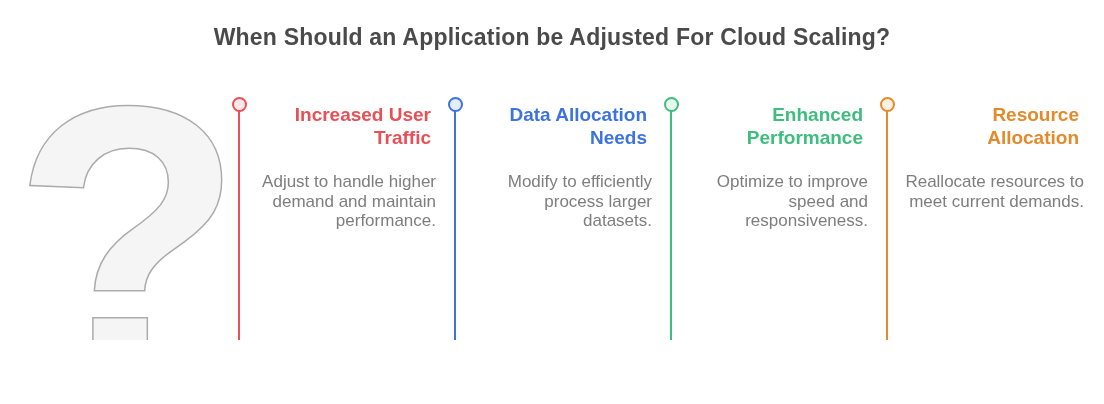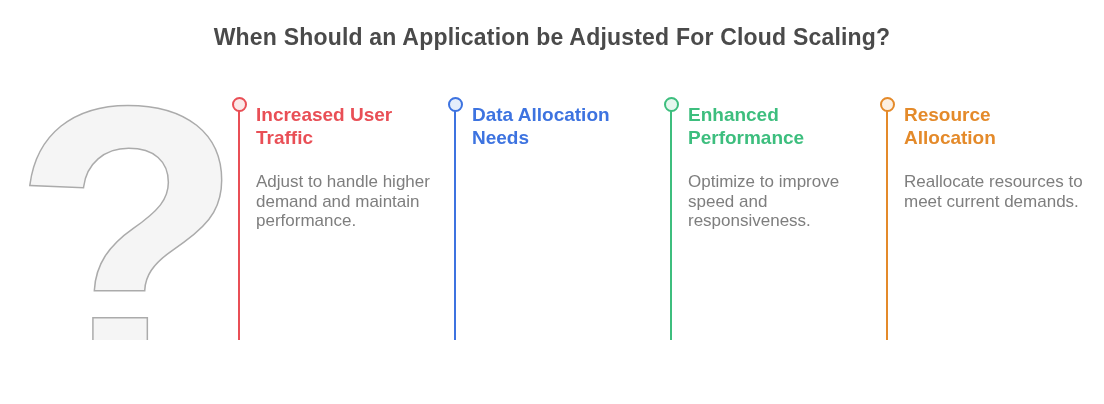--- a/index.html
+++ b/index.html
@@ -49,20 +49,21 @@
     background: var(--baseline, #8C8C8C);
     z-index: 1;
   }
 
   .column {
     position: absolute;
     top: 0;
     width: 210px;
     height: 404px;
     z-index: 3;
+    text-align: right;
   }
   .column .top-dot {
     position: absolute;
     left: 5.5px;
     top: 97px;
     width: 15px;
     height: 15px;
     border-radius: 50%;
     border: 2.5px solid var(--accent);
     background: var(--accent-light);
@@ -135,20 +136,22 @@
 demand and maintain
 performance.</p>
   </div>
 
   <div class="column col-1" style="--accent: #3D73E0; --accent-light: #E5EDFB;">
     <span class="top-dot"></span>
     <span class="vline"></span>
     <span class="bottom-dot"></span>
     <h2 class="col-title">Data Allocation
 Needs</h2>
+    <p class="col-desc">Modify to efficiently
+process larger datasets.</p>
   </div>
 
   <div class="column col-2" style="--accent: #3DBE7E; --accent-light: #E6F7EE;">
     <span class="top-dot"></span>
     <span class="vline"></span>
     <span class="bottom-dot"></span>
     <h2 class="col-title">Enhanced
 Performance</h2>
     <p class="col-desc">Optimize to improve
 speed and

